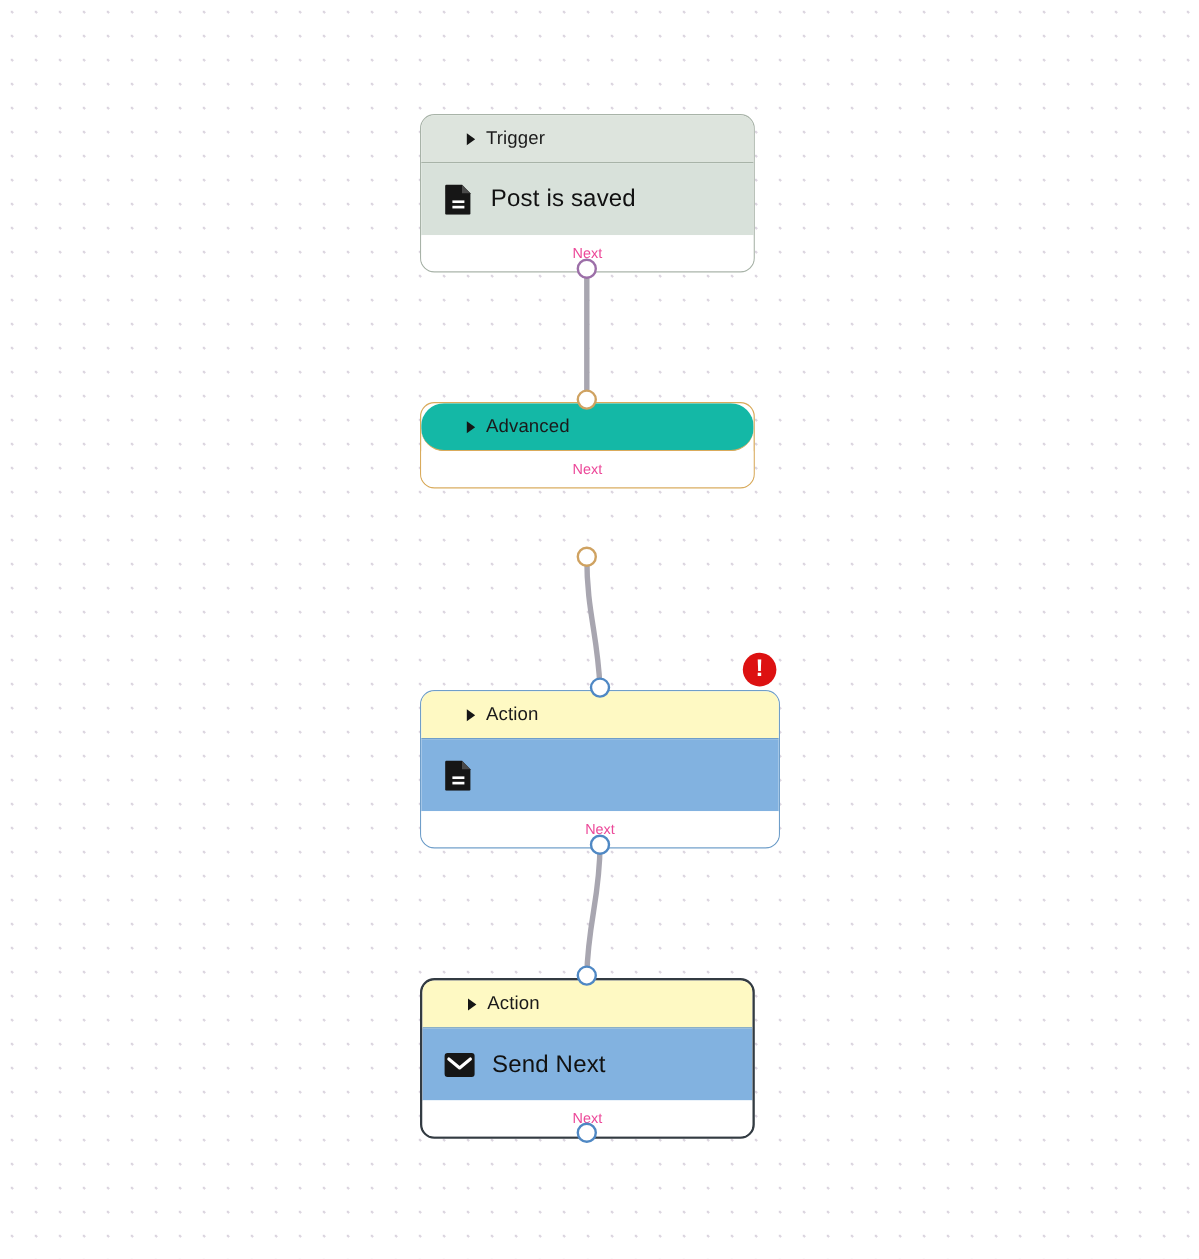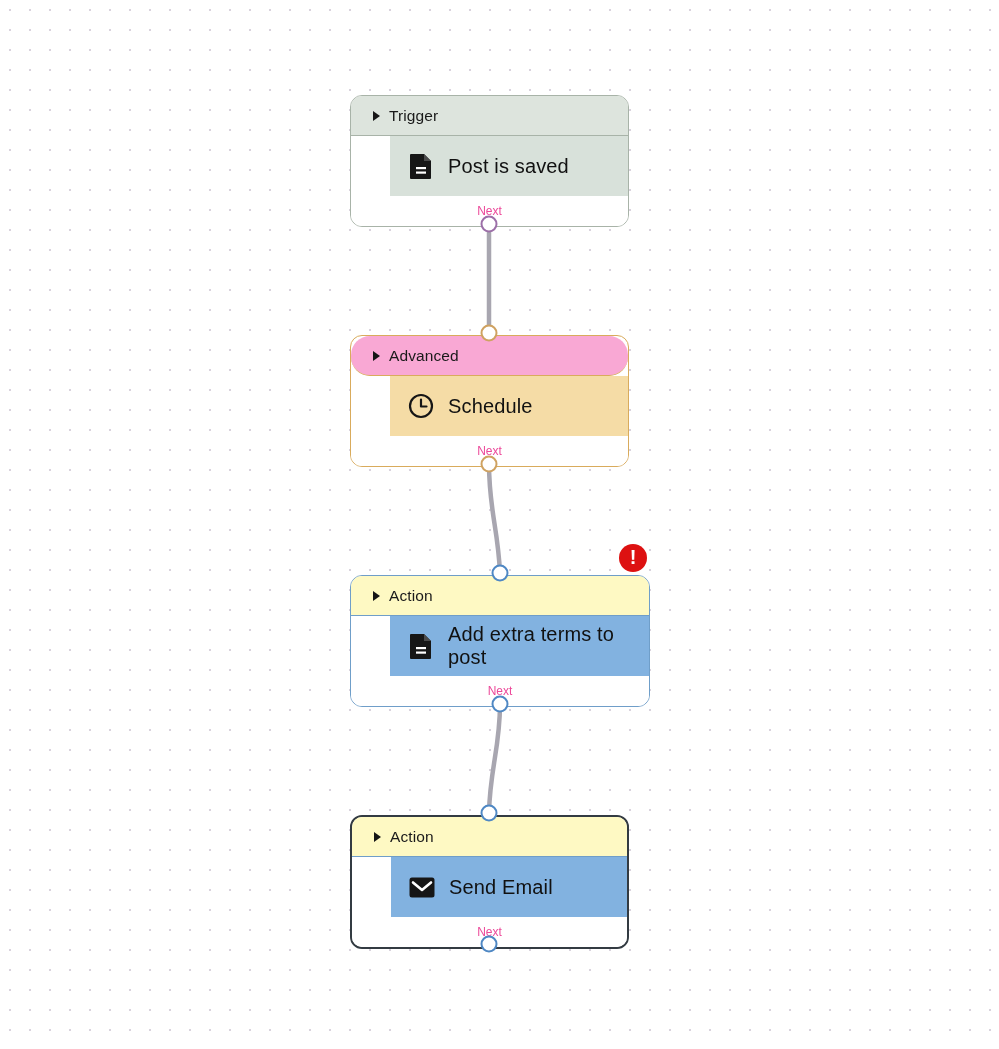--- a/index.html
+++ b/index.html
@@ -34,40 +34,39 @@
     box-sizing: border-box;
     border-radius: 12px;
     background: #ffffff;
     overflow: hidden;
   }
   .node-header {
     box-sizing: border-box;
     height: 40px;
     display: flex;
     align-items: center;
-    padding-left: 22px;
+    padding-left: 38px;
     font-size: 15.5px;
     color: #1a1a1a;
     letter-spacing: .1px;
   }
   .tri {
     display: inline-block;
     width: 0; height: 0;
     border-left: 7px solid #161616;
     border-top: 5px solid transparent;
     border-bottom: 5px solid transparent;
     margin-right: 9px;
   }
   .node-body {
     box-sizing: border-box;
     height: 60px;
     display: flex;
     align-items: center;
     padding-left: 18px;
-    margin-left: 39px;
   }
   .node-icon {
     width: 26px;
     height: 26px;
     flex: 0 0 26px;
     margin-right: 14px;
     display: flex;
     align-items: center;
     justify-content: center;
   }
@@ -87,21 +86,21 @@
     color: #ec4899;
   }
 
   
   .node.trigger { border: 1.4px solid #a8b3a8; }
   .node.trigger .node-header { background: #dde4dd; border-bottom: 1.4px solid #a8b3a8; }
   .node.trigger .node-body   { background: #d8e1da; }
 
   
   .node.advanced { border: 1.4px solid #d9ab5c; }
-  .node.advanced .node-header { background: #f9a8d4; border-bottom: 1.4px solid #d9ab5c; border-radius: 19px; }
+  .node.advanced .node-header { background: #14b8a6; border-bottom: 1.4px solid #d9ab5c; border-radius: 19px; }
   .node.advanced .node-body   { background: #f5dca6; }
 
   
   .node.action { border: 1.6px solid #6f9ec9; }
   .node.action .node-header { background: #fef9c3; border-bottom: 1.4px solid #6f9ec9; }
   .node.action .node-body   { background: #82b2e0; }
 
   
   .node.action.selected { border: 2.2px solid #333b42; }
   .node.action.selected .node-header { border-bottom: 1.4px solid #6f9ec9; }
@@ -169,49 +168,39 @@
     </div>
     <div class="node-next">Next</div>
   </div>
   <div class="port purple" style="left:489px; top:224px;"></div>
 
   <div class="node advanced" style="left:350px; top:335px; width:279px;">
     <div class="node-header">
       <span class="tri"></span>
       <span>Advanced</span>
     </div>
-    <div class="node-body">
-      <span class="node-icon">
-        <svg width="26" height="26" viewBox="0 0 26 26">
-          <circle cx="13" cy="13" r="11" fill="none" stroke="#161616" stroke-width="2.2"></circle>
-          <path d="M13 6.5 v7 h5.5" fill="none" stroke="#161616" stroke-width="2.2" stroke-linecap="round" stroke-linejoin="round"></path>
-        </svg>
-      </span>
-      <span class="node-title">Schedule</span>
-    </div>
     <div class="node-next">Next</div>
   </div>
   <div class="port amber" style="left:489px; top:333px;"></div>
   <div class="port amber" style="left:489px; top:464px;"></div>
 
   <div class="node action" style="left:350px; top:575px; width:300px;">
     <div class="node-header">
       <span class="tri"></span>
       <span>Action</span>
     </div>
     <div class="node-body">
       <span class="node-icon">
         <svg width="24" height="26" viewBox="0 0 24 26">
           <path d="M2 1 h13 l7 7 v17 a1 1 0 0 1 -1 1 h-19 a1 1 0 0 1 -1 -1 v-23 a1 1 0 0 1 1 -1 z" fill="#161616"></path>
           <path d="M15 1 l7 7 h-7 z" fill="#4a4a4a"></path>
           <rect x="7" y="14" width="10" height="2.2" fill="#ffffff"></rect>
           <rect x="7" y="18.5" width="10" height="2.2" fill="#ffffff"></rect>
         </svg>
       </span>
-      <span class="node-title">Add extra terms to post</span>
     </div>
     <div class="node-next">Next</div>
   </div>
   <div class="port blue" style="left:500px; top:573px;"></div>
   <div class="port blue" style="left:500px; top:704px;"></div>
   <div class="error-badge" style="left:619px; top:544px;">
     <span class="bang">!</span>
   </div>
 
   <div class="node action selected" style="left:350px; top:815px; width:279px;">
@@ -219,20 +208,20 @@
       <span class="tri"></span>
       <span>Action</span>
     </div>
     <div class="node-body">
       <span class="node-icon">
         <svg width="26" height="21" viewBox="0 0 26 21">
           <rect x="0.5" y="0.5" width="25" height="20" rx="2.5" fill="#161616"></rect>
           <path d="M4 5.5 L13 13 L22 5.5" fill="none" stroke="#ffffff" stroke-width="2.6" stroke-linecap="round" stroke-linejoin="round"></path>
         </svg>
       </span>
-      <span class="node-title">Send Email</span>
+      <span class="node-title">Send Next</span>
     </div>
     <div class="node-next">Next</div>
   </div>
   <div class="port blue" style="left:489px; top:813px;"></div>
   <div class="port blue" style="left:489px; top:944px;"></div>
 
 </div>
 
 </body></html>

